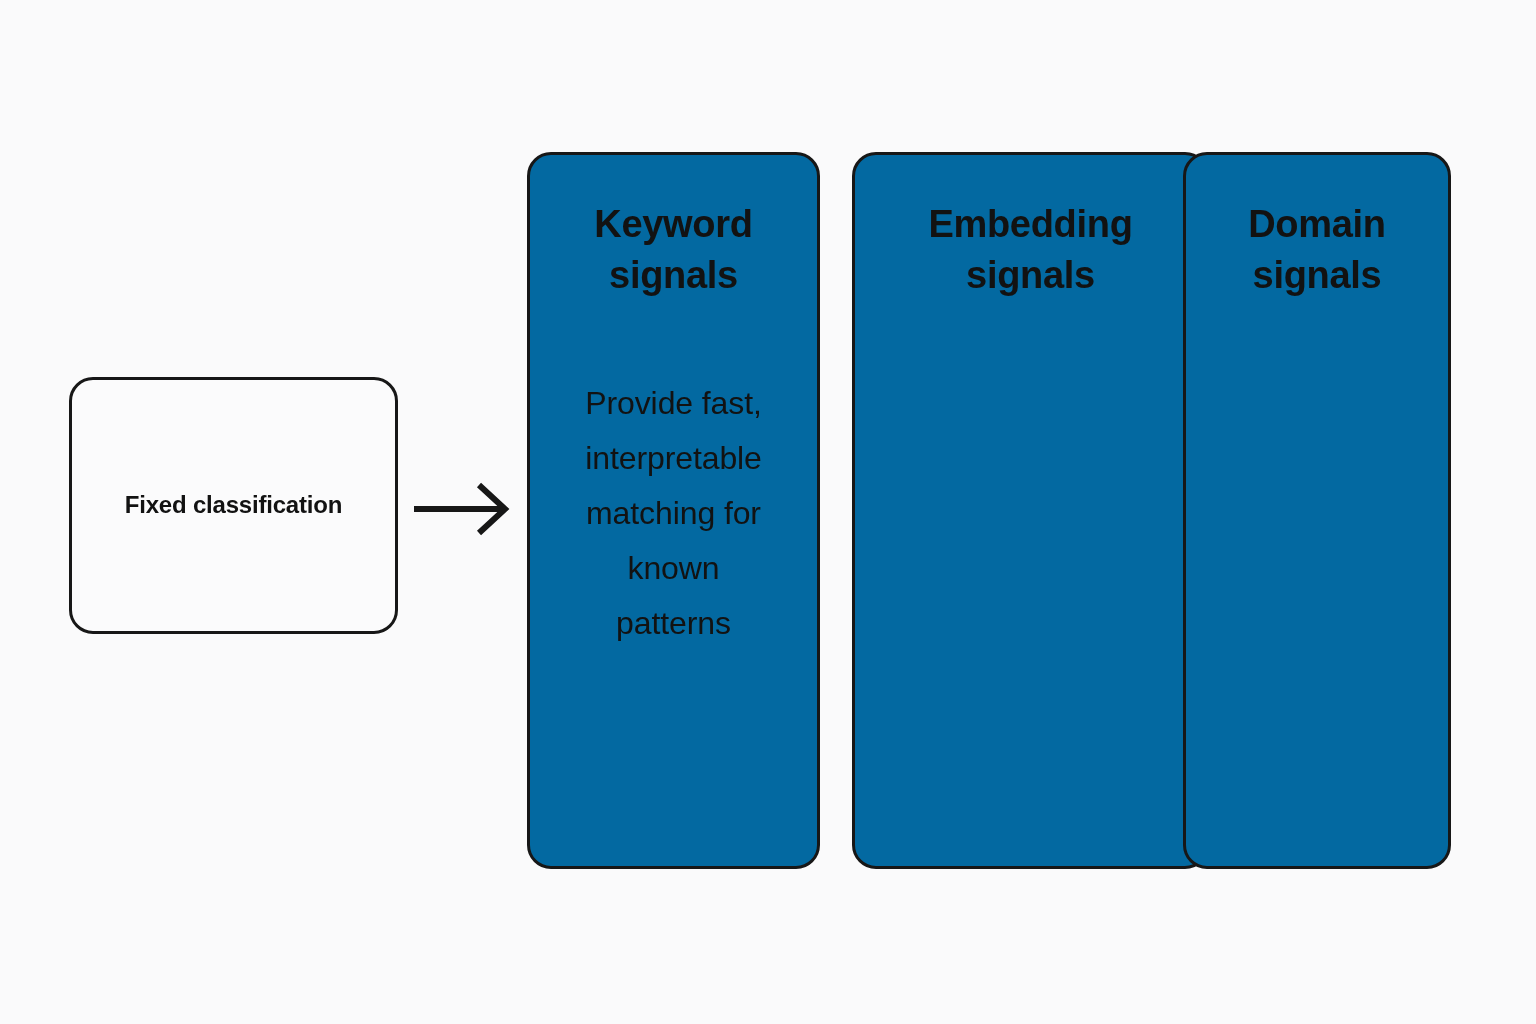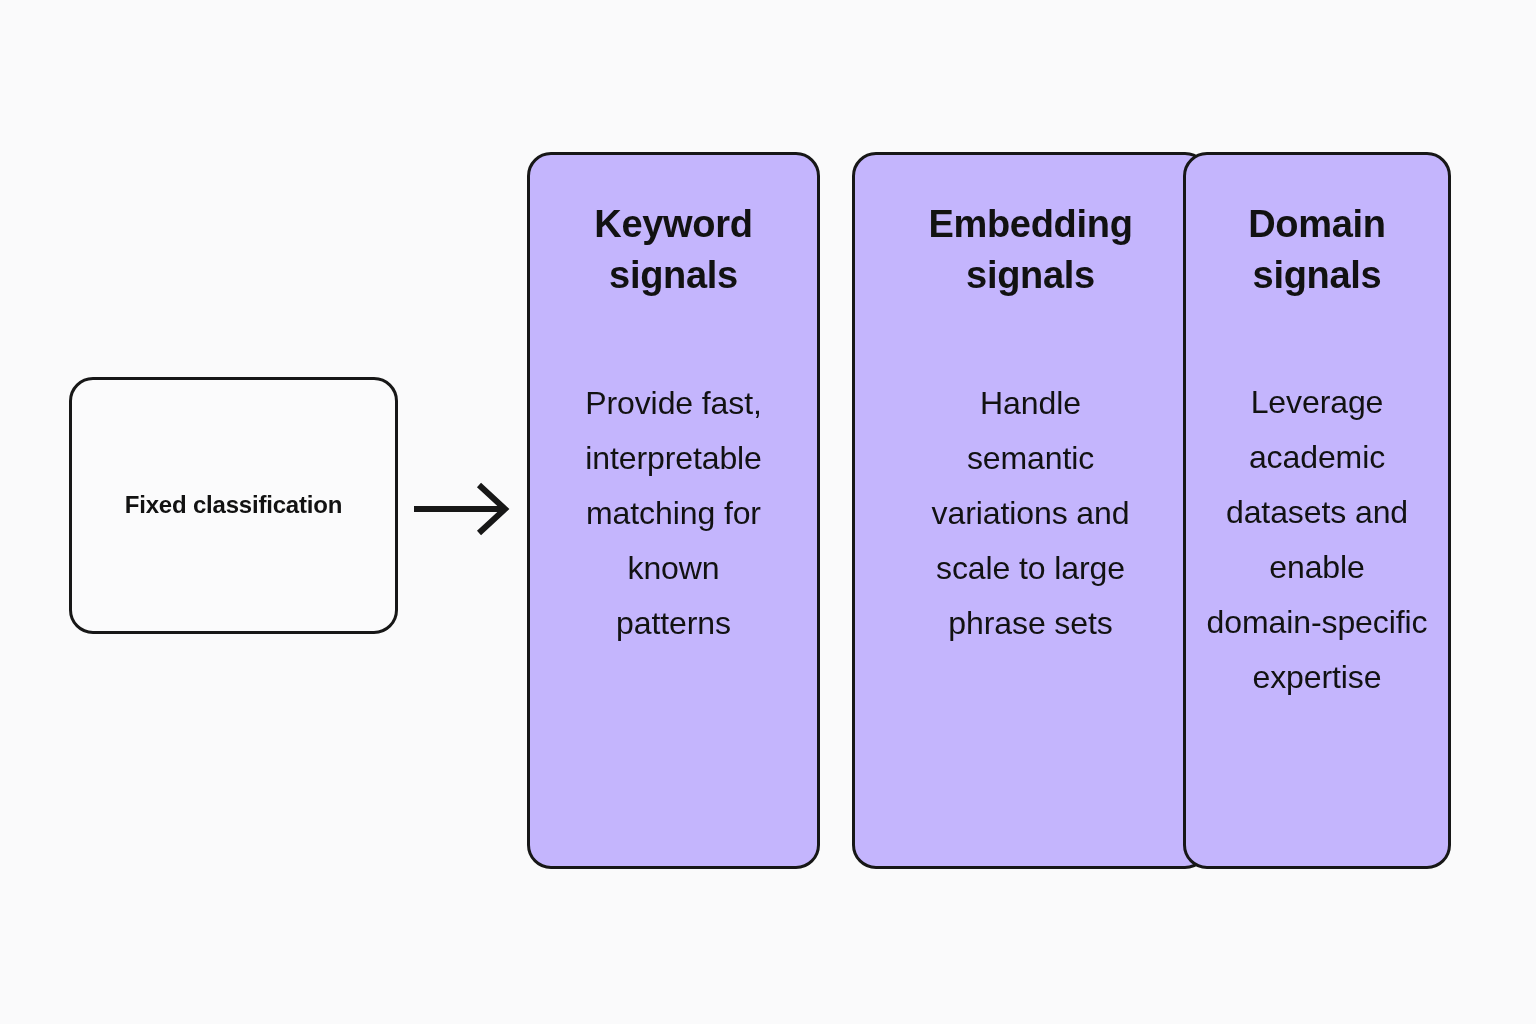--- a/index.html
+++ b/index.html
@@ -55,21 +55,21 @@
   }
 
   
   .card {
     position: absolute;
     top: 152px;
     height: 717px;
     box-sizing: border-box;
     border: 3px solid #171717;
     border-radius: 24px;
-    background: #c4b5fd;
+    background: #0369a1;
     text-align: center;
     padding: 44px 14px 0 14px;
   }
   .card-1 { left: 527px; width: 293px; }
   .card-2 { left: 852px; width: 357px; }
   .card-3 { left: 1183px; width: 268px; }
 
   .card-title {
     font-size: 38px;
     font-weight: bold;
@@ -111,31 +111,20 @@
     <div class="card-body">Provide fast,
 interpretable
 matching for
 known
 patterns</div>
   </div>
 
   <div class="card card-2">
     <div class="card-title">Embedding
 signals</div>
-    <div class="card-body">Handle
-semantic
-variations and
-scale to large
-phrase sets</div>
   </div>
 
   <div class="card card-3">
     <div class="card-title">Domain
 signals</div>
-    <div class="card-body">Leverage
-academic
-datasets and
-enable
-domain-specific
-expertise</div>
   </div>
 
 </div>
 
 </body></html>

